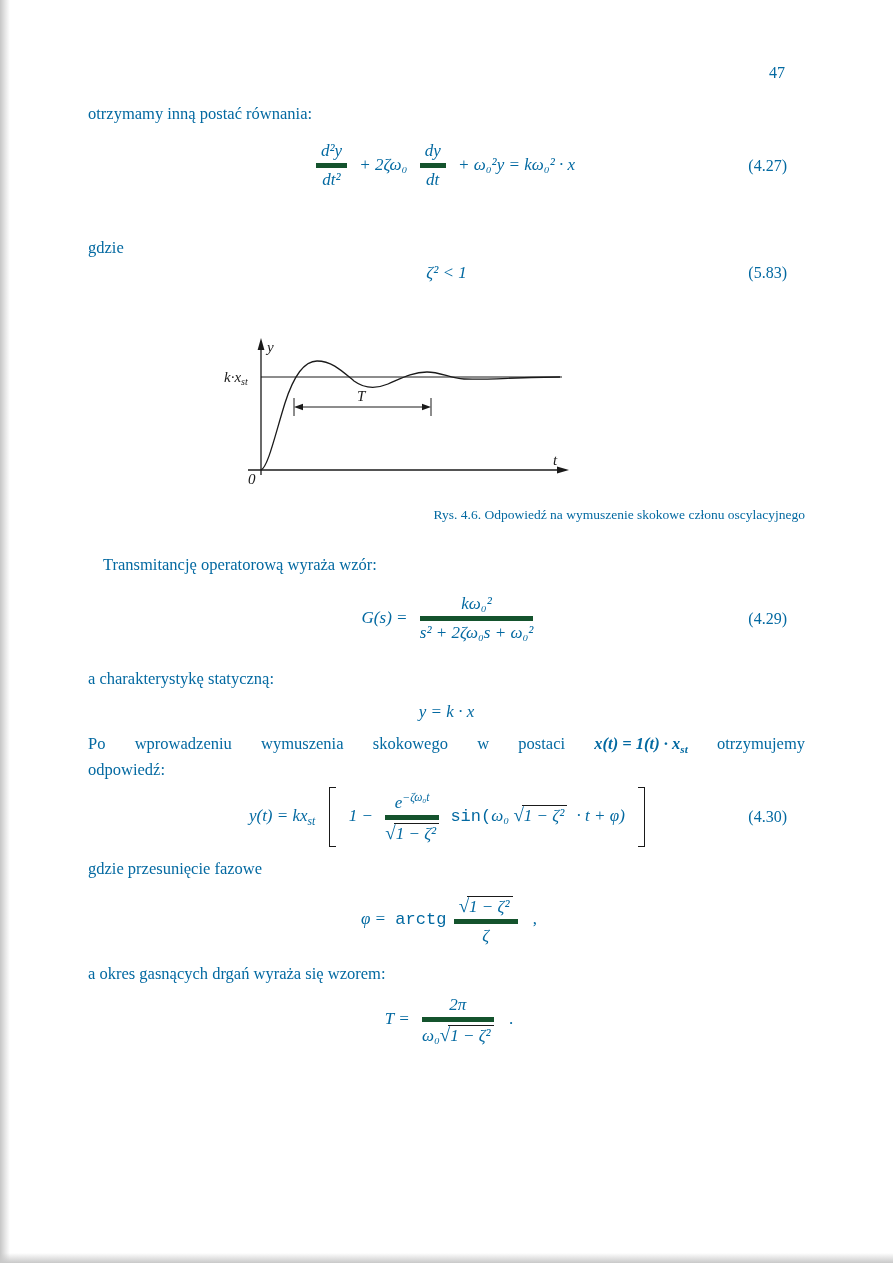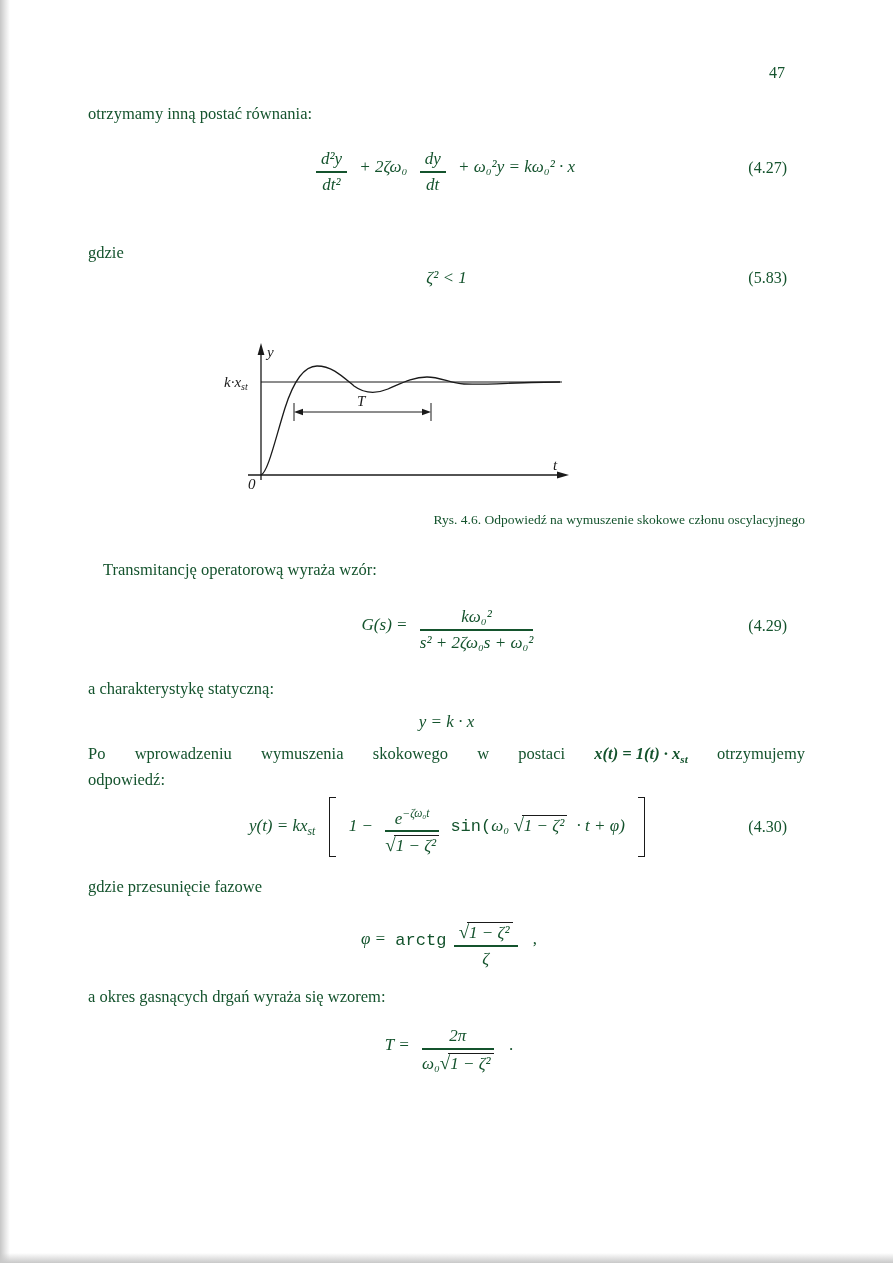--- a/index.html
+++ b/index.html
@@ -3,21 +3,21 @@
 <meta charset="utf-8">
 <style>
   * { margin:0; padding:0; box-sizing:border-box; }
   html, body { background:#ffffff; }
   .page {
     position:relative;
     width:893px; height:1263px;
     background:#ffffff;
     overflow:hidden;
     font-family:"Liberation Serif","DejaVu Serif",serif;
-    color:#14532d;
+    color:#0369a1;
   }
   .edge-left {
     position:absolute; left:0; top:0; width:10px; height:100%;
     background:linear-gradient(90deg,#c6c6c6 0%,#e7e7e7 55%,rgba(255,255,255,0) 100%);
   }
   .edge-bottom {
     position:absolute; left:0; bottom:0; width:100%; height:10px;
     background:linear-gradient(0deg,#c9c9c9 0%,rgba(255,255,255,0) 100%);
   }
   .page-number {
@@ -32,21 +32,21 @@
   
   .eq-row { position:relative; width:100%; text-align:center; }
   .eq { display:inline-block; font-size:17px; font-style:italic; white-space:nowrap; }
   .rm { font-style:normal;font-family:Liberation Mono, monospace; }
   .mi { margin:0 5px; }
   .eq-num {
     position:absolute; right:18px; top:50%; transform:translateY(-50%);
     font-style:normal; font-size:16px;
   }
   .frac { display:inline-block; vertical-align:middle; text-align:center; margin:0 3px; }
-  .frac > .num { display:block; padding:0 5px 2px 5px; border-bottom:2px solid #14532d;margin-top:8px; }
+  .frac > .num { display:block; padding:0 5px 2px 5px; border-bottom:5px solid #14532d; }
   .frac > .den { display:block; padding-top:2px; }
   .sqrt { display:inline-block; white-space:nowrap; }
   .sqrt .sym { font-style:normal; display:inline-block; font-size:1.12em; }
   .sqrt .arg { display:inline-block; border-top:1px solid #1a1a1a; margin-left:-2px; padding:0 3px 0 2px; }
   sup { font-size:0.68em; }
   sub { font-size:0.68em; }
   .bracket { display:inline-block; width:7px; height:60px; vertical-align:middle; margin:0 4px; }
   .bracket.left  { border-left:1.5px solid #1a1a1a; border-top:1.5px solid #1a1a1a; border-bottom:1.5px solid #1a1a1a; }
   .bracket.right { border-right:1.5px solid #1a1a1a; border-top:1.5px solid #1a1a1a; border-bottom:1.5px solid #1a1a1a; }
   .tail-punct { font-style:normal; margin-left:8px; }
@@ -60,21 +60,21 @@
   .sp-p1    { margin-top:36px; }
   .sp-eq427 { margin-top:16px; }
   .sp-gdzie { margin-top:46px; }
   .sp-eq428 { margin-top:4px; }
   .sp-p2    { margin-top:30px; }
   .sp-eq429 { margin-top:18px; }
   .sp-p3    { margin-top:24px; }
   .sp-stat  { margin-top:12px; }
   .sp-p4    { margin-top:10px; }
   .sp-eq430 { margin-top:6px; }
-  .sp-p5    { margin-top:18px; }
+  .sp-p5    { margin-top:10px; }
   .sp-phi   { margin-top:14px; }
   .sp-p6    { margin-top:16px; }
   .sp-T     { margin-top:10px; }
 </style>
 </head>
 <body>
 
 <div class="page">
   <div class="edge-left"></div>
   <div class="edge-bottom"></div>

